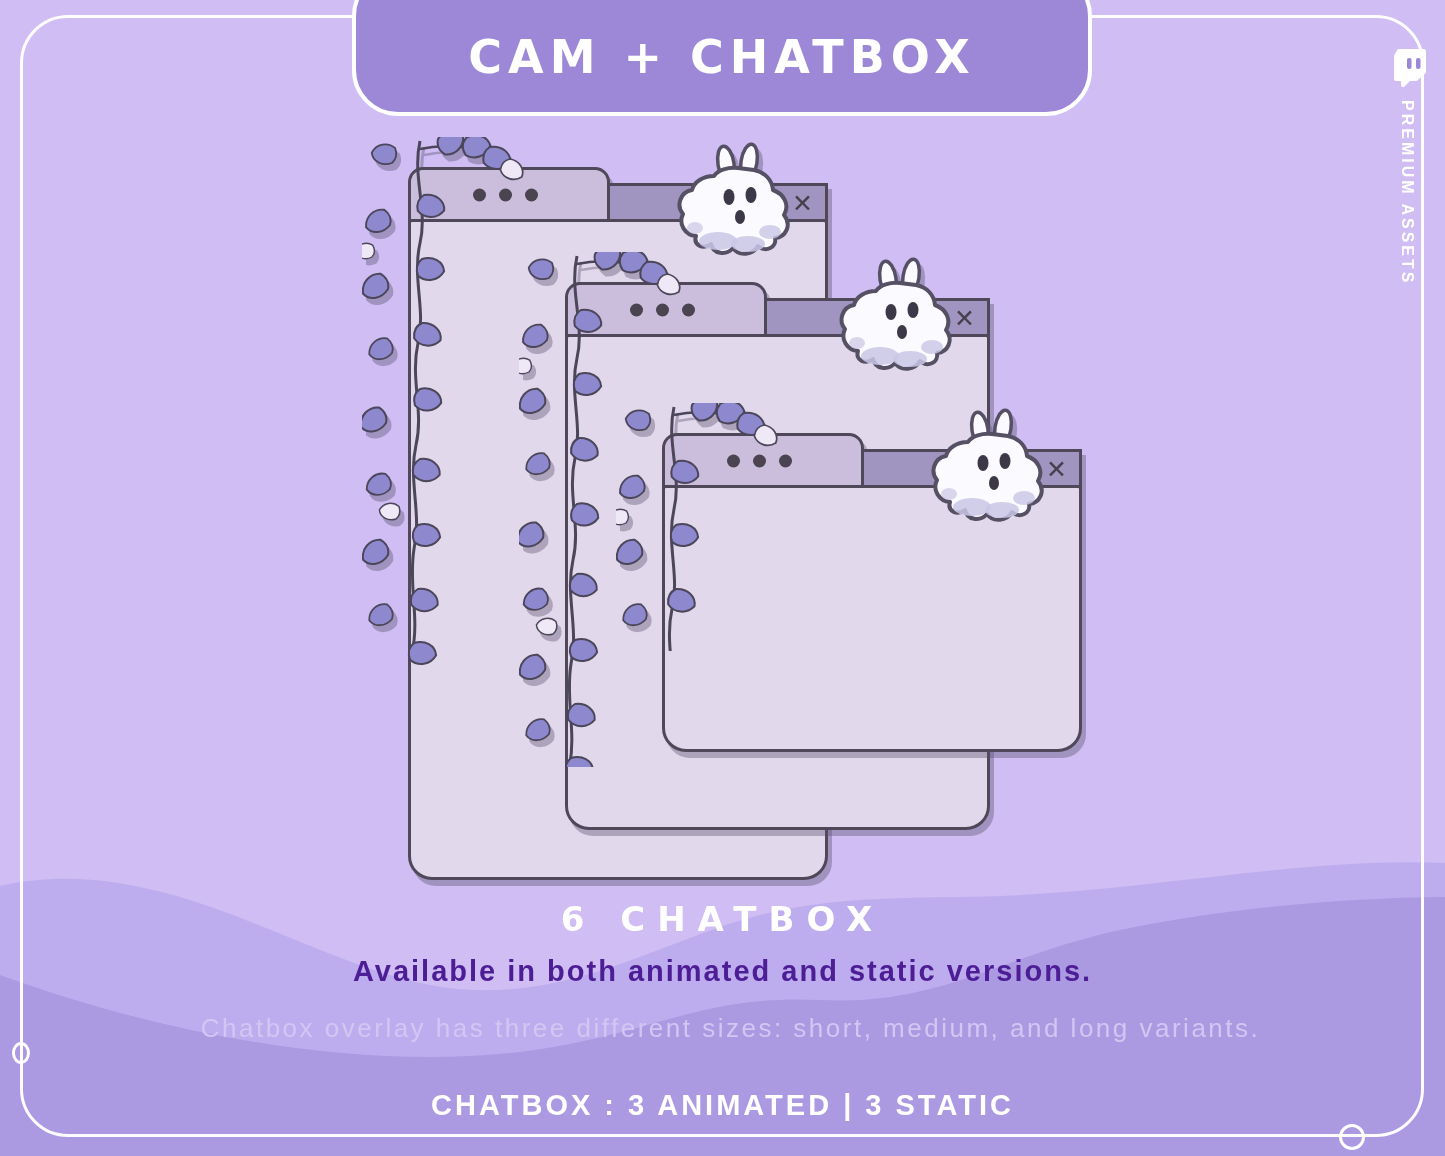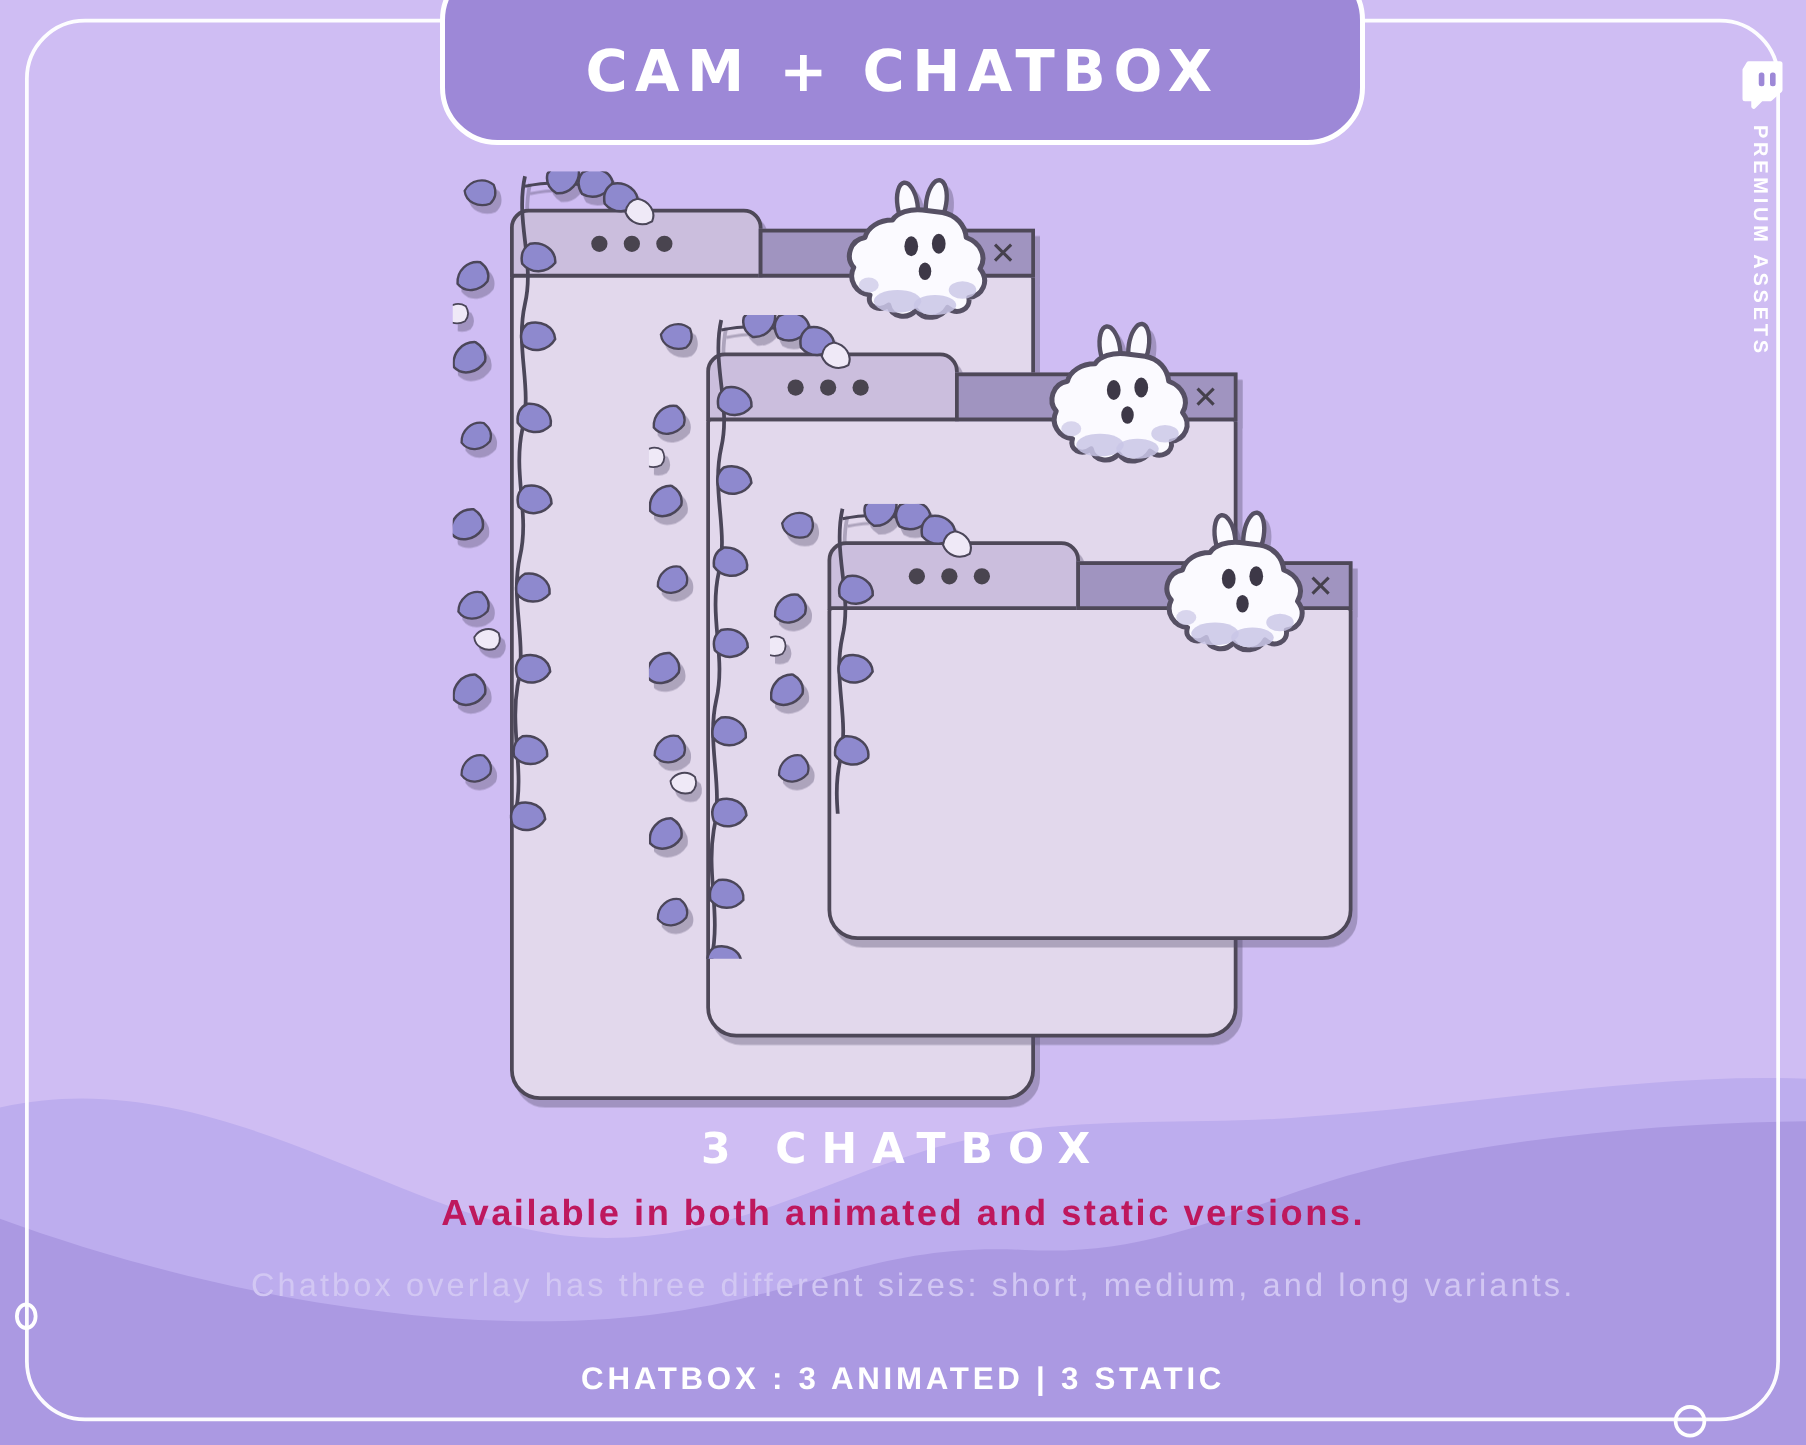--- a/index.html
+++ b/index.html
@@ -72,25 +72,25 @@
   }
   .ghost { position:absolute; right:26px; top:-27px; width:132px; height:128px; z-index:3; }
   .vine-wrap { position:absolute; left:-46px; top:-30px; width:162px; overflow:hidden; z-index:3; pointer-events:none; }
   .win1 .vine-wrap { height:545px; }
   .win2 .vine-wrap { height:515px; }
   .win3 .vine-wrap { height:248px; }
 
   
   .ft { position:absolute; left:0; width:1445px; text-align:center; z-index:6; }
   .ft-heading { top:899px; color:#fff; font-size:34px; font-weight:800; letter-spacing:12px; }
-  .ft-sub { top:955px; color:#be185d; font-size:29px; font-weight:700; letter-spacing:2px;
+  .ft-sub { top:955px; color:#4c1d95; font-size:29px; font-weight:700; letter-spacing:2px;
             font-family:"Liberation Sans",sans-serif; }
   .ft-desc { top:1013px; color:#d2c7f3; font-size:26px; font-weight:500; letter-spacing:2.5px;
              font-family:"Liberation Sans",sans-serif;padding-left:16px; }
-  .ft-summary { top:1089px; color:#fff; font-size:25px; font-weight:700; letter-spacing:3px;
+  .ft-summary { top:1089px; color:#fff; font-size:29px; font-weight:700; letter-spacing:3px;
                 font-family:"Liberation Sans",sans-serif; }
 
   .defs-holder { position:absolute; width:0; height:0; overflow:hidden; }
 </style>
 </head>
 <body>
 
 <svg class="defs-holder" aria-hidden="true">
   <defs>
     <g id="ghostDef">
@@ -230,16 +230,16 @@
   <svg class="ghost" viewBox="0 0 132 128">
       <use href="#ghostDef"></use>
     </svg>
   <div class="vine-wrap">
     <svg width="162" height="530" viewBox="0 0 162 530">
         <use href="#vineDef"></use>
       </svg>
   </div>
 </div>
 
-<div class="ft ft-heading">3 CHATBOX</div>
+<div class="ft ft-heading">6 CHATBOX</div>
 <div class="ft ft-sub">Available in both animated and static versions.</div>
 <div class="ft ft-desc">Chatbox overlay has three different sizes: short, medium, and long variants.</div>
 <div class="ft ft-summary">CHATBOX : 3 ANIMATED | 3 STATIC</div>
 
 </body></html>

